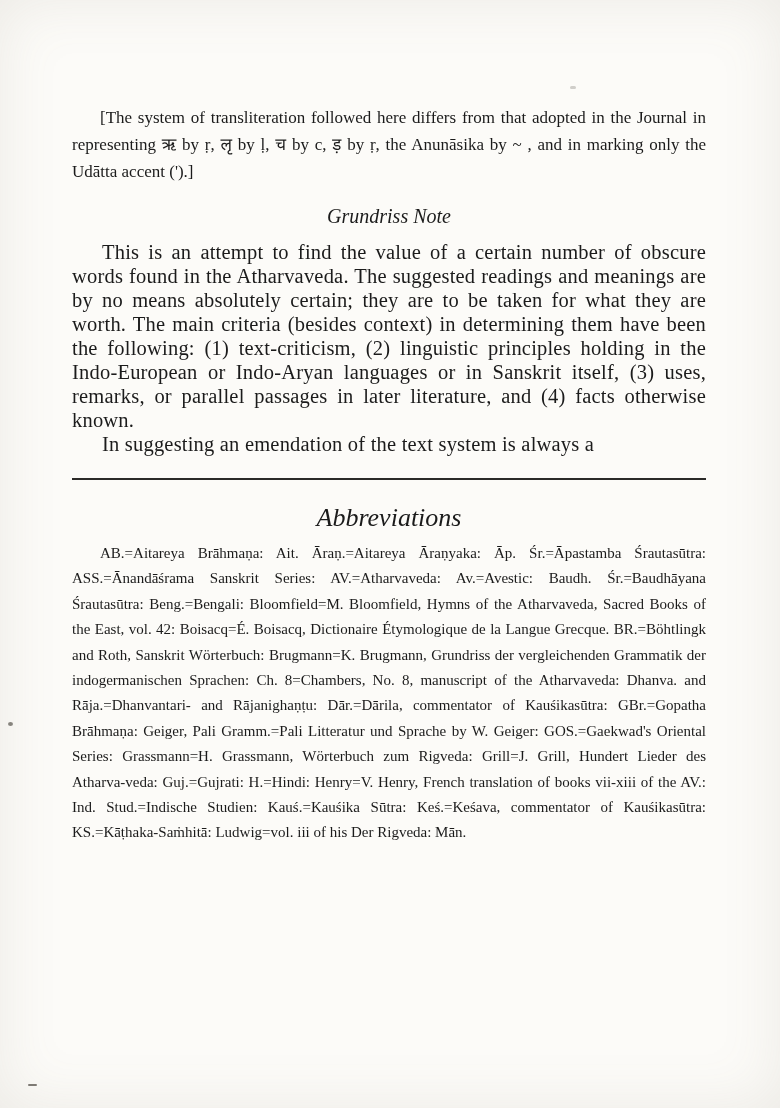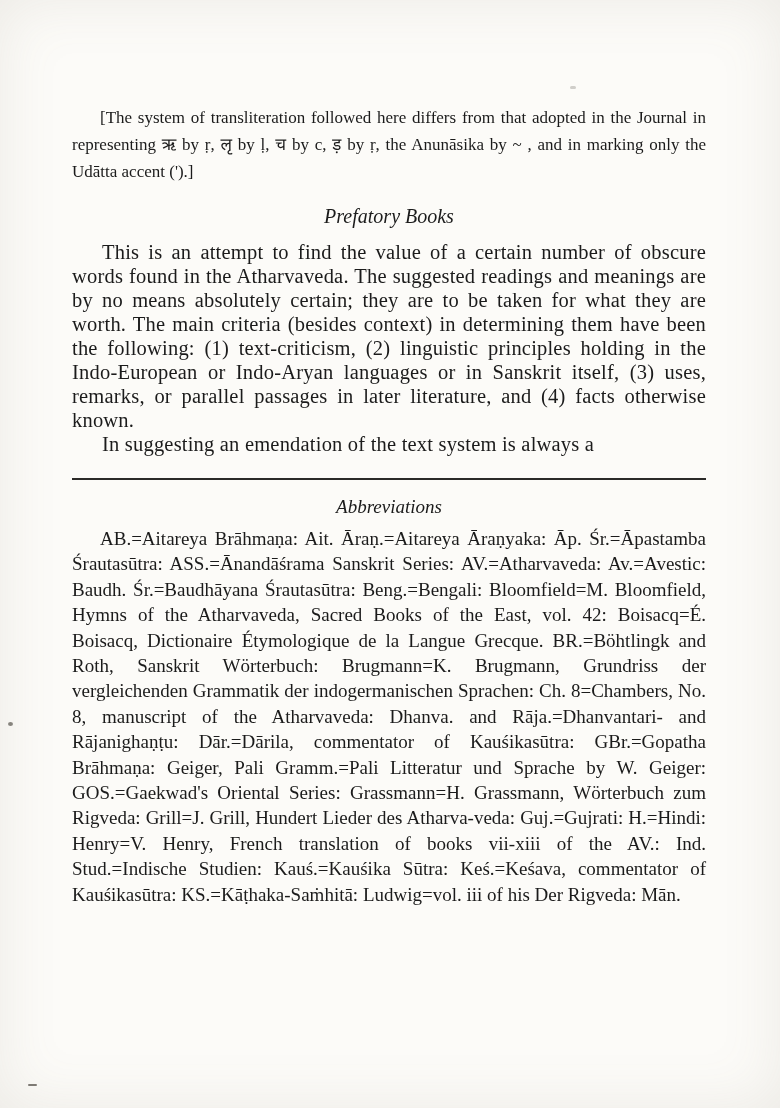--- a/index.html
+++ b/index.html
@@ -41,25 +41,25 @@
     letter-spacing: 0.2px;
     text-align: justify;
     text-indent: 30px;
   }
   .divider {
     border: none;
     border-top: 2px solid #2b2a28;
     margin: 22px 0 6px 0;
   }
   .abbrev-heading {
-    font-size: 19px;
-    margin: 16px 0 8px 0;
+    font-size: 26px;
+    margin: 23px 0 8px 0;
   }
   .abbrev {
-    font-size: 19px;
+    font-size: 15px;
     line-height: 25.4px;
     text-align: justify;
     text-indent: 28px;
   }
   .speck {
     position: absolute;
     background: #4a463f;
     border-radius: 50%;
   }
   .speck-1 { left: 8px;  top: 722px; width: 5px; height: 4px; opacity: .65; }
@@ -67,21 +67,21 @@
   .speck-3 { left: 570px; top: 86px; width: 6px; height: 3px; opacity: .25; border-radius: 2px; }
 </style>
 </head>
 <body>
 
 <div class="page">
   <div class="content">
 
     <p class="note">[The system of transliteration followed here differs from that adopted in the Journal in representing ऋ by ṛ, लृ by ḷ, च by c, ड़ by ṛ, the Anunāsika by ~ , and in marking only the Udātta accent (').]</p>
 
-    <h2 class="section-heading">Prefatory Books</h2>
+    <h2 class="section-heading">Grundriss Note</h2>
 
     <p class="body-text">This is an attempt to find the value of a certain number of obscure words found in the Atharvaveda. The suggested readings and meanings are by no means absolutely certain; they are to be taken for what they are worth. The main criteria (besides context) in determining them have been the following: (1) text-criticism, (2) linguistic principles holding in the Indo-European or Indo-Aryan languages or in Sanskrit itself, (3) uses, remarks, or parallel passages in later literature, and (4) facts otherwise known.</p>
 
     <p class="body-text">In suggesting an emendation of the text system is always a</p>
 
     <hr class="divider">
 
     <h2 class="section-heading abbrev-heading">Abbreviations</h2>
 
     <p class="abbrev">AB.=Aitareya Brāhmaṇa: Ait. Āraṇ.=Aitareya Āraṇyaka: Āp. Śr.=Āpastamba Śrautasūtra: ASS.=Ānandāśrama Sanskrit Series: AV.=Atharvaveda: Av.=Avestic: Baudh. Śr.=Baudhāyana Śrautasūtra: Beng.=Bengali: Bloomfield=M. Bloomfield, Hymns of the Atharvaveda, Sacred Books of the East, vol. 42: Boisacq=É. Boisacq, Dictionaire Étymologique de la Langue Grecque. BR.=Böhtlingk and Roth, Sanskrit Wörterbuch: Brugmann=K. Brugmann, Grundriss der vergleichenden Grammatik der indogermanischen Sprachen: Ch. 8=Chambers, No. 8, manuscript of the Atharvaveda: Dhanva. and Rāja.=Dhanvantari- and Rājanighaṇṭu: Dār.=Dārila, commentator of Kauśikasūtra: GBr.=Gopatha Brāhmaṇa: Geiger, Pali Gramm.=Pali Litteratur und Sprache by W. Geiger: GOS.=Gaekwad's Oriental Series: Grassmann=H. Grassmann, Wörterbuch zum Rigveda: Grill=J. Grill, Hundert Lieder des Atharva-veda: Guj.=Gujrati: H.=Hindi: Henry=V. Henry, French translation of books vii-xiii of the AV.: Ind. Stud.=Indische Studien: Kauś.=Kauśika Sūtra: Keś.=Keśava, commentator of Kauśikasūtra: KS.=Kāṭhaka-Saṁhitā: Ludwig=vol. iii of his Der Rigveda: Mān.</p>

